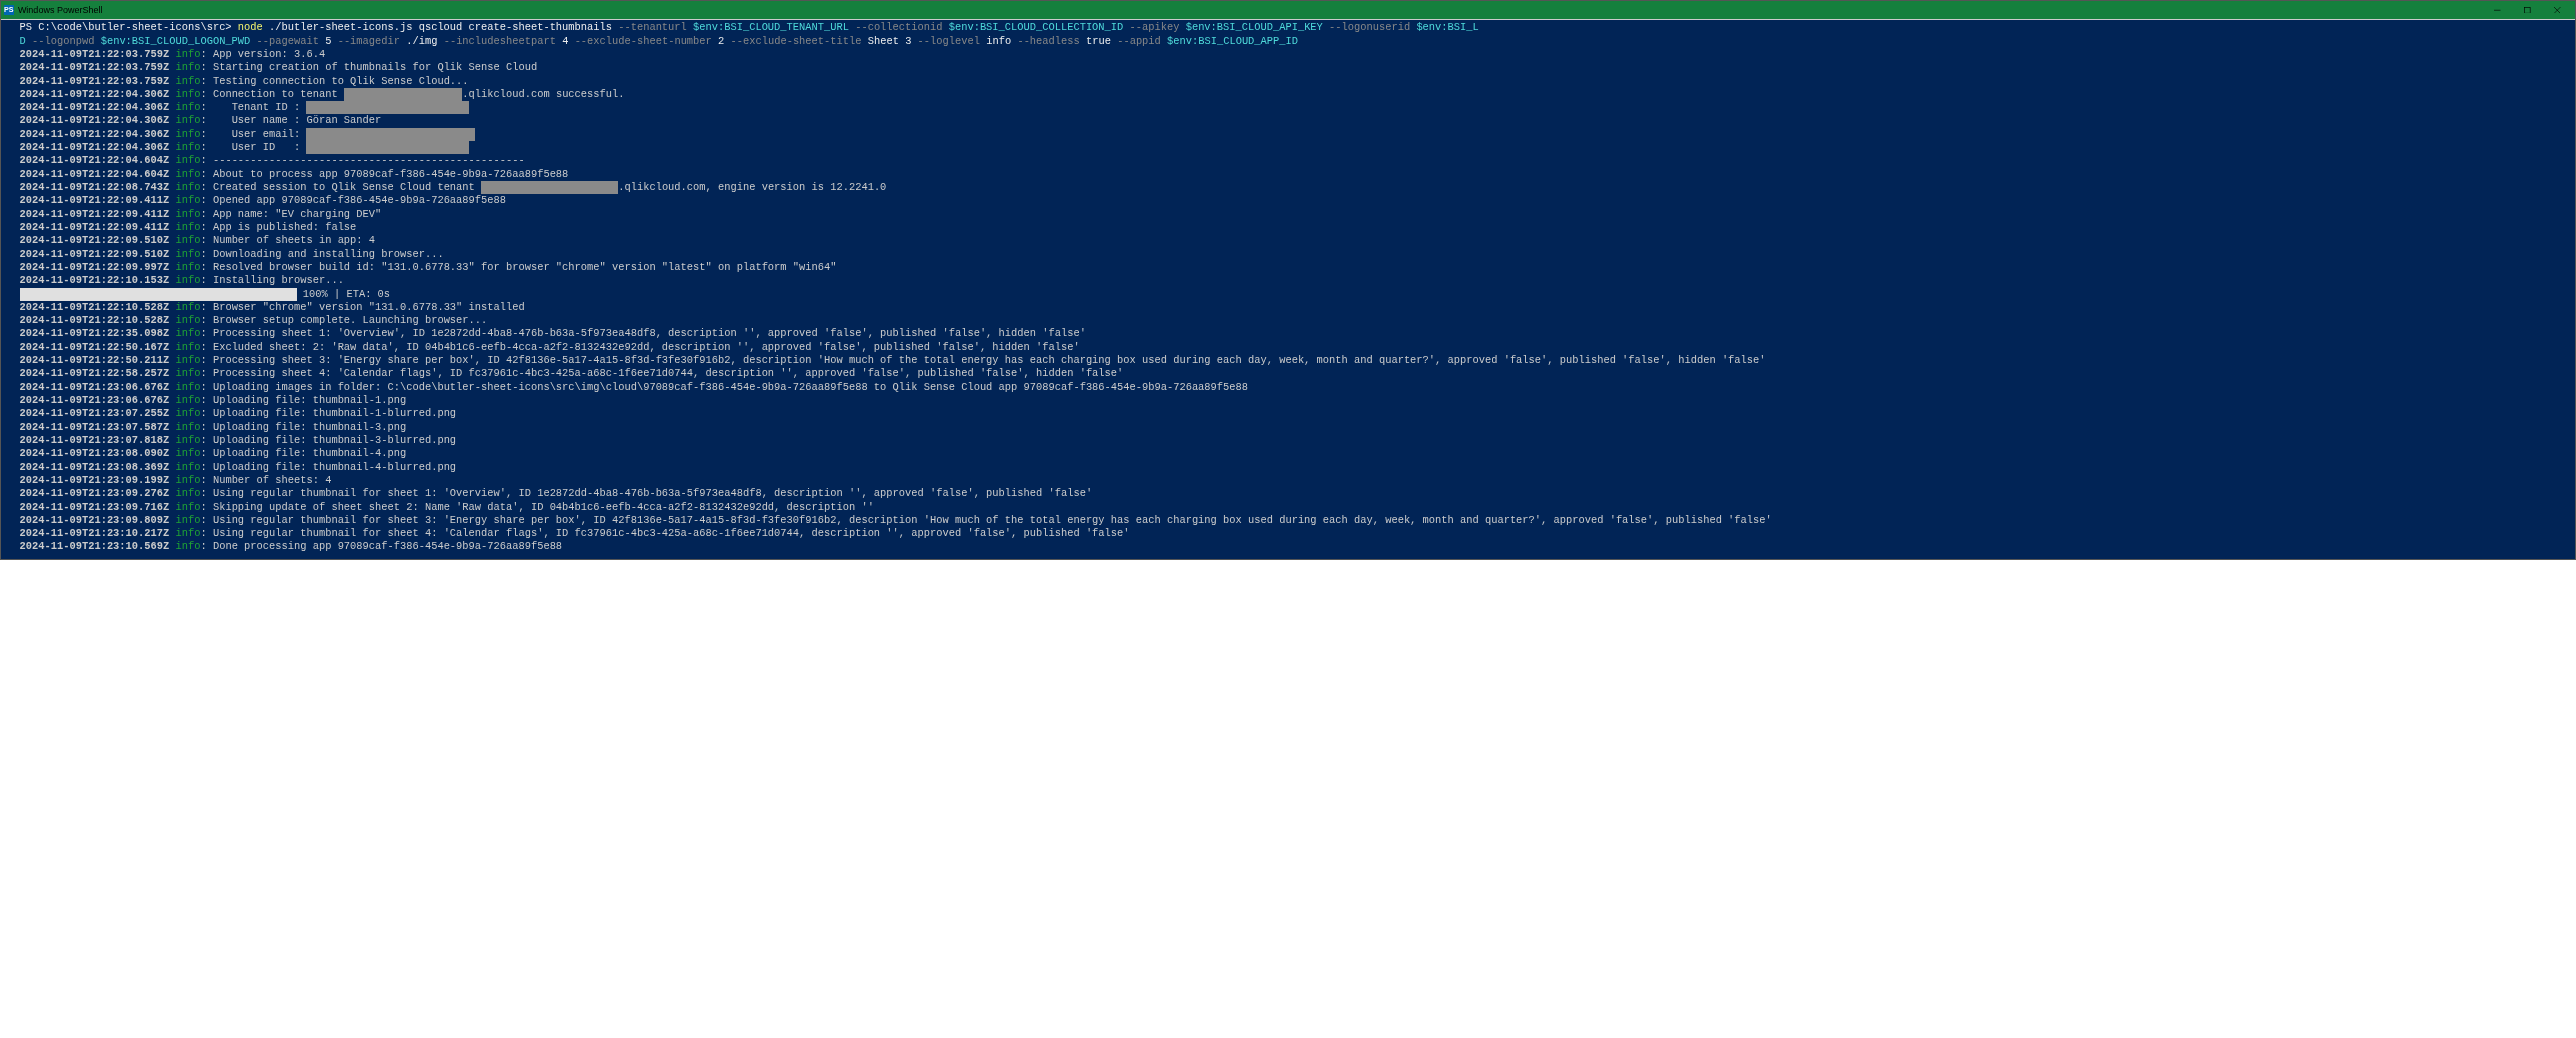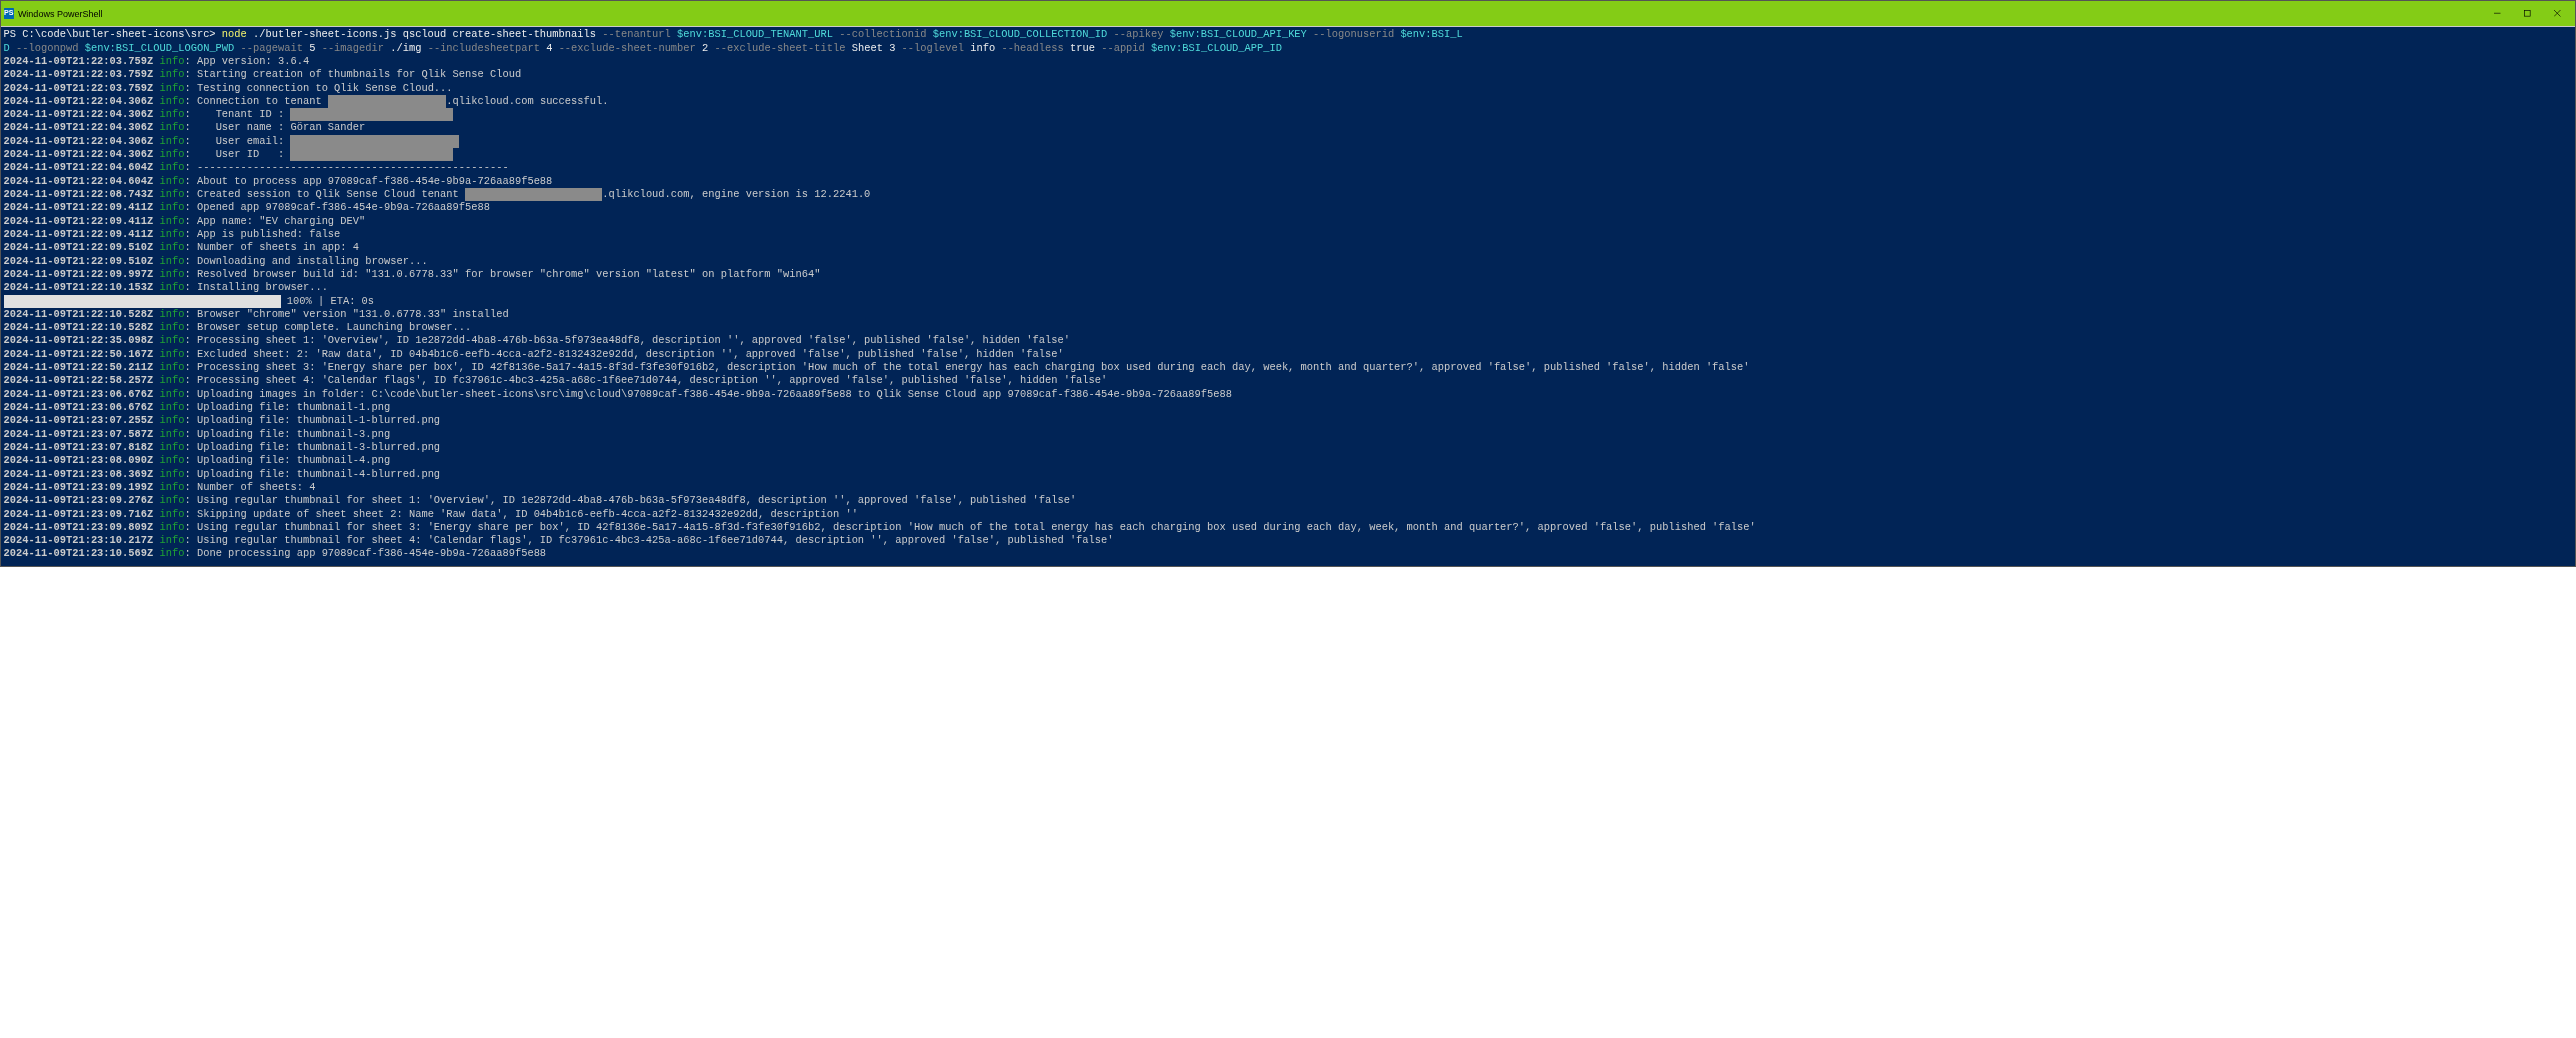--- a/index.html
+++ b/index.html
@@ -1,34 +1,34 @@
 <!DOCTYPE html>
 <html style="font-size:10.4px"><head>
 <meta charset="utf-8">
 <style>
 * { margin:0; padding:0; box-sizing:border-box; }
 body { font-family:'Segoe UI',Tahoma,sans-serif; background:#fff; font-size:9px; }
 .wnd { border:0.6px solid #555; width:2576px; }
-.titlebar { background:#84cc16; height:26px; display:flex; align-items:center; padding:0 2.6px; border-bottom:0.6px solid #ccc; }
+.titlebar { background:#15803d; height:19px; display:flex; align-items:center; padding:0 2.6px; border-bottom:0.6px solid #ccc; }
 .titlebar .ico { width:10.4px; height:10.4px; margin-right:3.9px; background:#0066b3; display:flex; align-items:center; justify-content:center; color:#fff; font-size:7.1px; font-weight:bold; border-radius:0.6px; }
 .titlebar .title { flex:0 0 auto; color:#000; font-size:9px; }
 .titlebar .spacer { flex:1; }
 .titlebar .ctrl { width:30px; height:19.5px; display:flex; align-items:center; justify-content:center; color:#000; }
 .titlebar .ctrl svg { width:6.5px; height:6.5px; }
 .term { background:#012456; color:#f0f0f0; font-family:Consolas,'Courier New',monospace; font-size:10.4px; line-height:1.28; padding:1.3px 2.6px 5.2px 2.6px; white-space:pre-wrap; word-break:break-word; }
 .ts   { color:#cccccc;font-weight:bold; }
 .lvl  { color:#1fa334; }
 .msg  { color:#cccccc; }
 .redact { background:#8a8a8a; color:#8a8a8a; display:inline-block; }
 .cmd-white  { color:#eeeeee; }
 .cmd-yellow { color:#f3f36d; }
 .cmd-gray   { color:#888888; }
 .cmd-cyan   { color:#4fdada; }
 .progress-bar { background:#e0e0e0; color:#000; padding:0 1.3px; display:inline-block; }
-.line { display:block; }
+.line { display:block;margin-left:16px; }
 </style>
 </head>
 <body>
 
 <div class="wnd">
   <div class="titlebar">
     <div class="ico">
         <span>PS</span>
       </div>
     <div class="title">Windows PowerShell</div>

